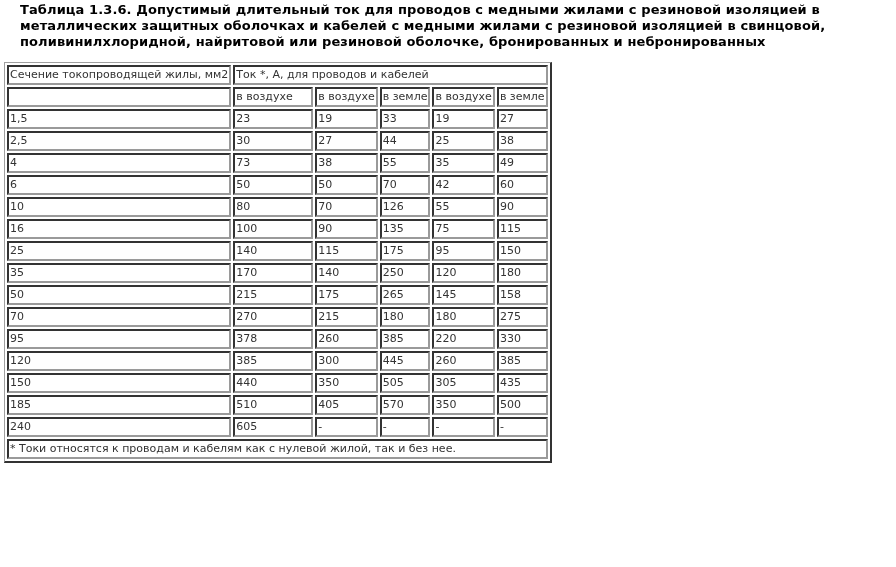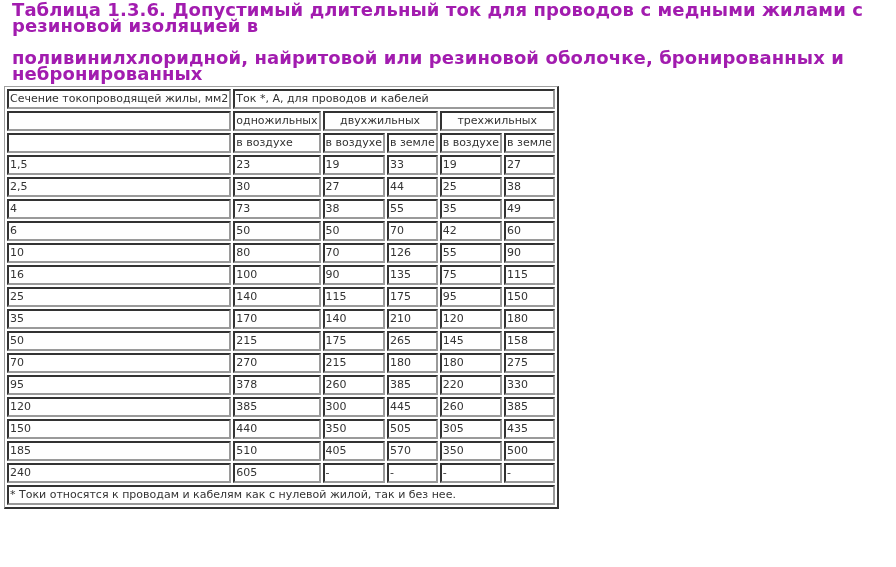--- a/index.html
+++ b/index.html
@@ -9,32 +9,31 @@
     }
     body {
       width: 896px;
       height: 567px;
       overflow: hidden;
       font-family: "DejaVu Sans", "Liberation Sans", sans-serif;
       color: #333333;
     }
     .page-title {
       margin: 0;
-      padding: 2px 0 0 12px;
-      font-size: 18px;
+      padding: 2px 0 0 20px;
+      font-size: 13px;
       line-height: 16px;
       font-weight: bold;
-      color: #a21caf;
+      color: #000000;
       letter-spacing: 0.1px;
     }
     .table-wrap {
       position: absolute;
       left: 4px;
       top: 62px;
-      margin-top: 24px;
     }
     table.ampacity {
       border-collapse: separate;
       border-spacing: 2px;
       border-top: 1px solid #a0a0a0;
       border-left: 1px solid #a0a0a0;
       border-right: 2px solid #333333;
       border-bottom: 2px solid #333333;
       font-size: 11px;
       color: #333333;
@@ -58,47 +57,41 @@
     col.c2 { width: 56px; }
     col.c3 { width: 43px; }
     col.c4 { width: 56px; }
     col.c5 { width: 43px; }
   </style>
 </head>
 <body>
 
 <h1 class="page-title">
   <span>Таблица 1.3.6. Допустимый длительный ток для проводов с медными жилами с резиновой изоляцией в</span><br>
-  <br>
+  <span>металлических защитных оболочках и кабелей с медными жилами с резиновой изоляцией в свинцовой,</span><br>
   <span>поливинилхлоридной, найритовой или резиновой оболочке, бронированных и небронированных</span>
 </h1>
 
 <div class="table-wrap">
   <table class="ampacity">
     <colgroup>
       <col class="c0">
         <col class="c1">
         <col class="c2">
         <col class="c3">
         <col class="c4">
         <col class="c5">
     </colgroup>
     <tbody id="table-body">
       <tr>
         <td class="head-main">Сечение токопроводящей жилы, мм2</td>
         <td class="head-main" colspan="5">Ток *, А, для проводов и кабелей</td>
       </tr>
       <tr>
         <td></td>
-        <td>одножильных</td>
-        <td class="center" colspan="2">двухжильных</td>
-        <td class="center" colspan="2">трехжильных</td>
-      </tr>
-      <tr>
-        <td></td>
         <td>в воздухе</td>
         <td>в воздухе</td>
         <td>в земле</td>
         <td>в воздухе</td>
         <td>в земле</td>
       </tr>
 
       <tr>
           <td>1,5</td>
           <td>23</td>
@@ -152,21 +145,21 @@
           <td>140</td>
           <td>115</td>
           <td>175</td>
           <td>95</td>
           <td>150</td>
         </tr>
         <tr>
           <td>35</td>
           <td>170</td>
           <td>140</td>
-          <td>210</td>
+          <td>250</td>
           <td>120</td>
           <td>180</td>
         </tr>
         <tr>
           <td>50</td>
           <td>215</td>
           <td>175</td>
           <td>265</td>
           <td>145</td>
           <td>158</td>

